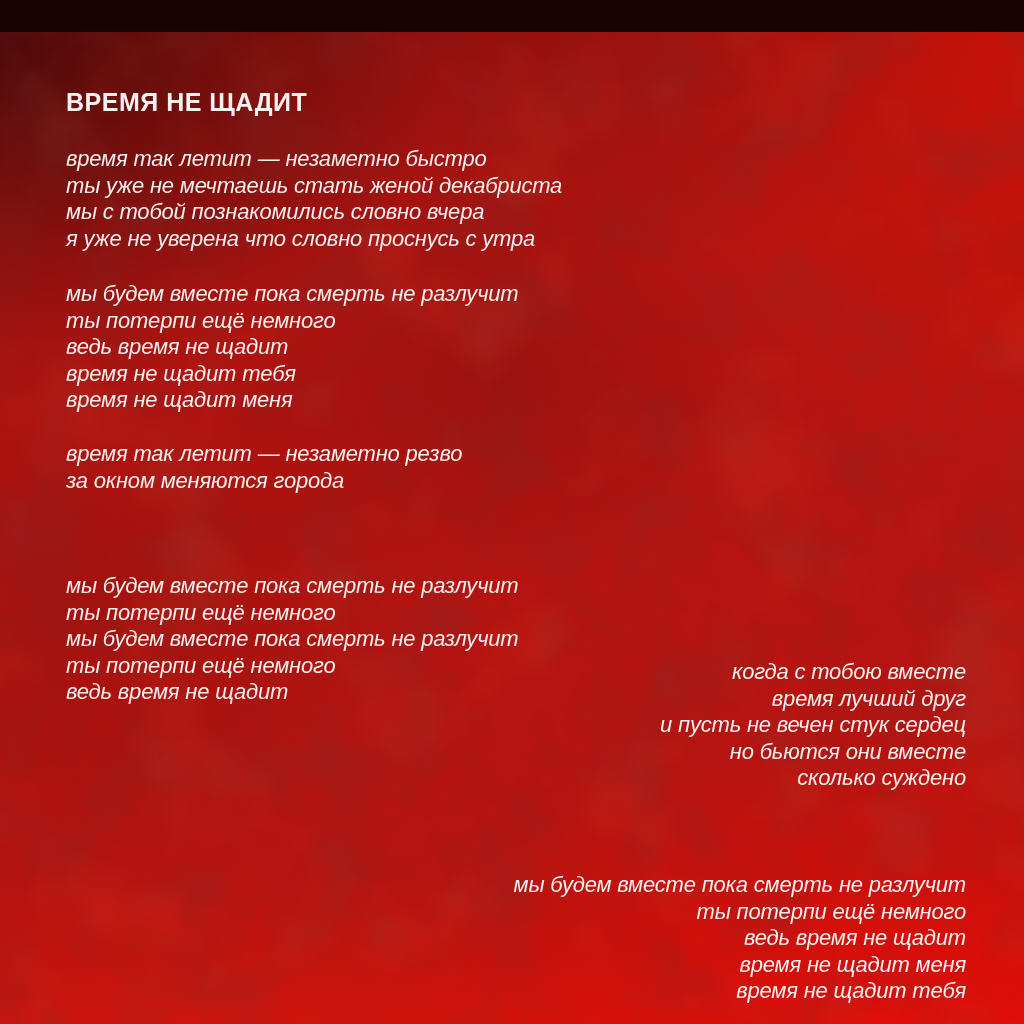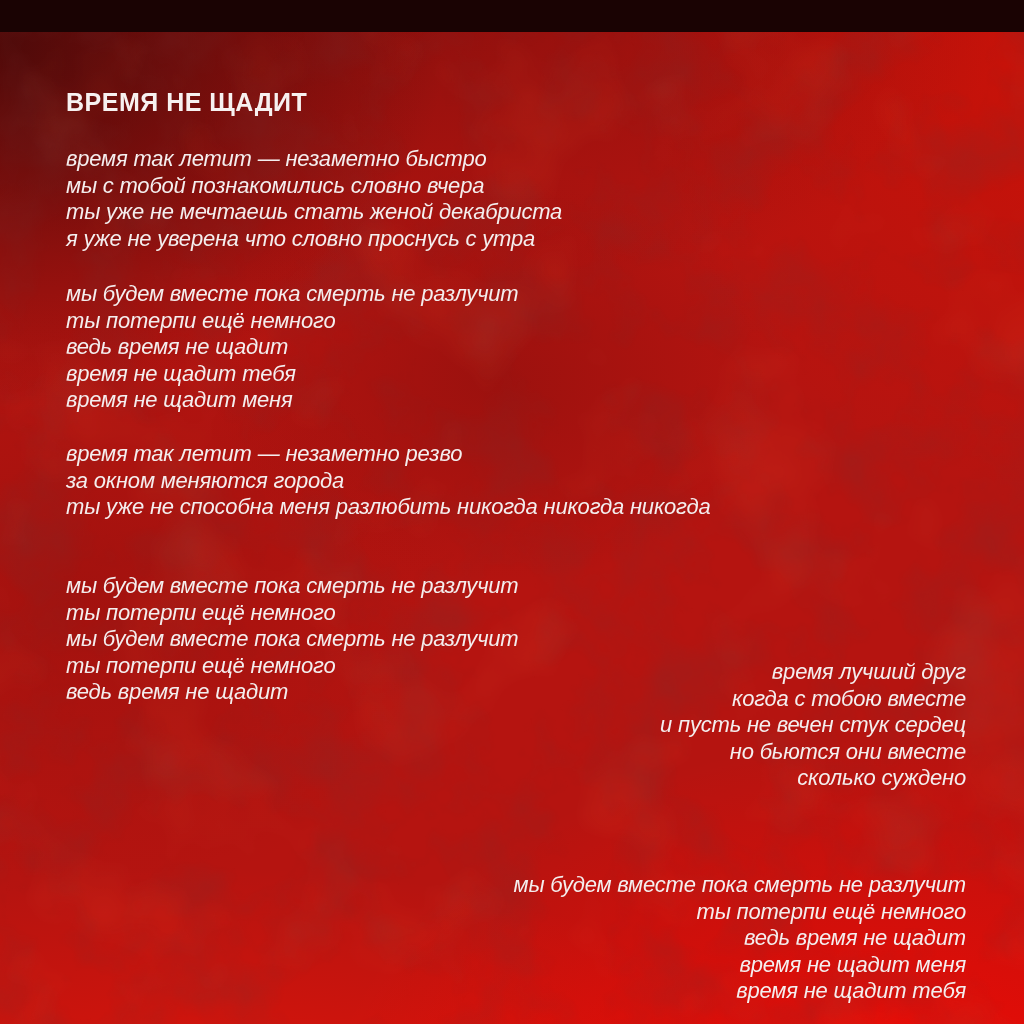--- a/index.html
+++ b/index.html
@@ -76,50 +76,49 @@
       <feColorMatrix in="n2" type="matrix" values="0 0 0 0 1  0 0 0 0 0.09  0 0 0 0 0.02  0 1.1 0 0 -0.6"></feColorMatrix>
     </filter>
     <rect class="dark-rect" width="1024" height="1024" filter="url(#grainDark)"></rect>
     <rect class="light-rect" width="1024" height="1024" filter="url(#grainLight)"></rect>
   </svg>
 
   <h1 class="title">ВРЕМЯ НЕ ЩАДИТ</h1>
 
   <div class="stanza s1">
     <div class="line">время так летит — незаметно быстро</div>
+    <div class="line">ты уже не мечтаешь стать женой декабриста</div>
     <div class="line">мы с тобой познакомились словно вчера</div>
-    <div class="line">ты уже не мечтаешь стать женой декабриста</div>
     <div class="line">я уже не уверена что словно проснусь с утра</div>
   </div>
 
   <div class="stanza s2">
     <div class="line">мы будем вместе пока смерть не разлучит</div>
     <div class="line">ты потерпи ещё немного</div>
     <div class="line">ведь время не щадит</div>
     <div class="line">время не щадит тебя</div>
     <div class="line">время не щадит меня</div>
   </div>
 
   <div class="stanza s3">
     <div class="line">время так летит — незаметно резво</div>
     <div class="line">за окном меняются города</div>
-    <div class="line">ты уже не способна меня разлюбить никогда никогда никогда</div>
   </div>
 
   <div class="stanza s4">
     <div class="line">мы будем вместе пока смерть не разлучит</div>
     <div class="line">ты потерпи ещё немного</div>
     <div class="line">мы будем вместе пока смерть не разлучит</div>
     <div class="line">ты потерпи ещё немного</div>
     <div class="line">ведь время не щадит</div>
   </div>
 
   <div class="stanza r1">
+    <div class="line">когда с тобою вместе</div>
     <div class="line">время лучший друг</div>
-    <div class="line">когда с тобою вместе</div>
     <div class="line">и пусть не вечен стук сердец</div>
     <div class="line">но бьются они вместе</div>
     <div class="line">сколько суждено</div>
   </div>
 
   <div class="stanza r2">
     <div class="line">мы будем вместе пока смерть не разлучит</div>
     <div class="line">ты потерпи ещё немного</div>
     <div class="line">ведь время не щадит</div>
     <div class="line">время не щадит меня</div>

